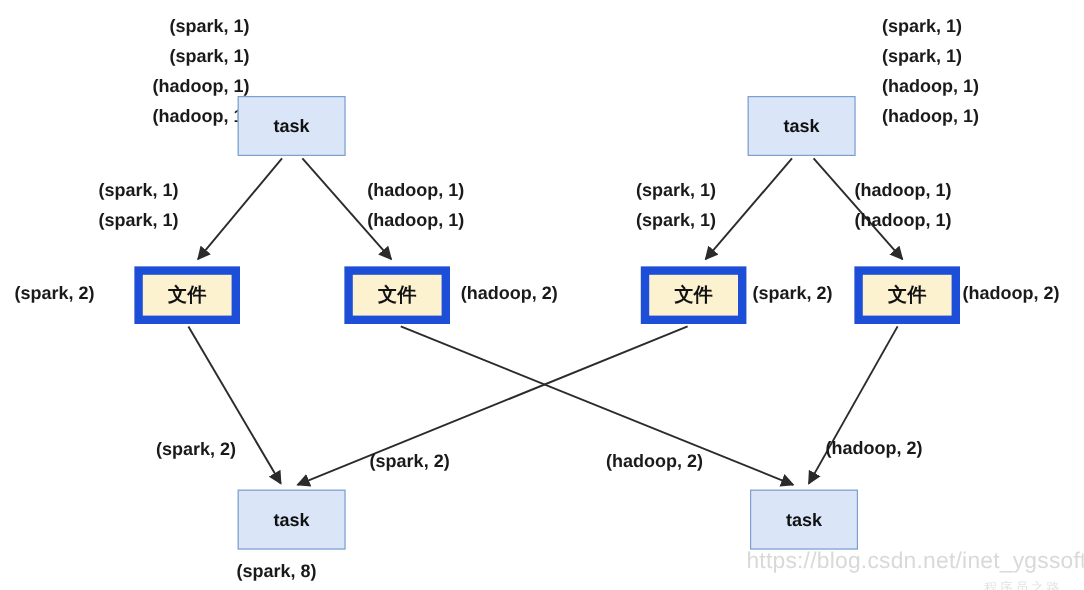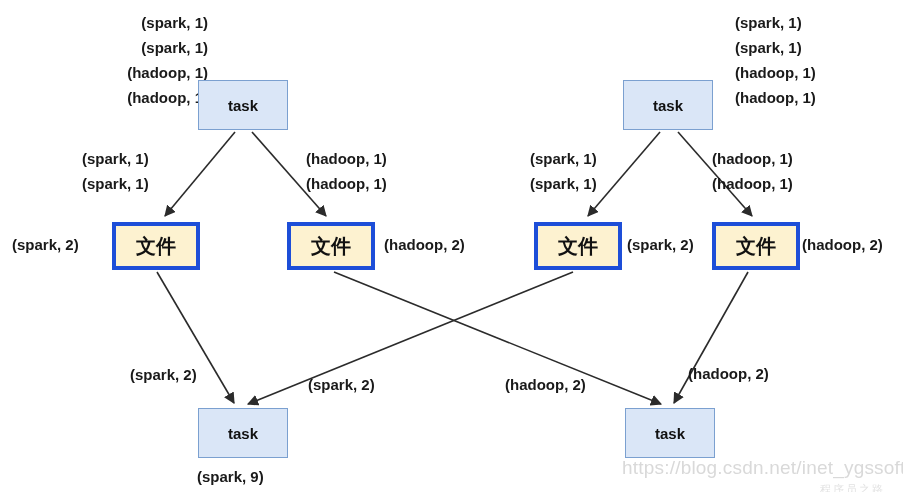--- a/index.html
+++ b/index.html
@@ -14,22 +14,22 @@
     position:absolute;
     display:flex;align-items:center;justify-content:center;
     font-weight:bold;font-size:15px;color:#111111;
     box-sizing:border-box;
     text-align:right;
   }
   .node.task{
     background:#dae6f7;border:1px solid #7ba0d0;
   }
   .node.file{
-    background:#fdf2d0;border:4px solid #1d4ed8;
-    font-size:20px;
+    background:#fdf2d0;border:7px solid #1d4ed8;
+    font-size:16px;
   }
 
   .lbl{
     position:absolute;
     font-size:15px;font-weight:bold;color:#1a1a1a;
     white-space:nowrap;line-height:22px;
   }
   .lbl.stack{line-height:25px;}
   .lbl.right{text-align:right;}
 
@@ -130,18 +130,18 @@
   <div class="lbl" style="left:505px;top:374px;">(hadoop, 2)</div>
   <div class="lbl" style="left:688px;top:363px;">(hadoop, 2)</div>
 
   <div class="node task" style="left:198px;top:408px;width:90px;height:50px;">
     <span>task</span>
   </div>
   <div class="node task" style="left:625px;top:408px;width:90px;height:50px;">
     <span>task</span>
   </div>
 
-  <div class="lbl" style="left:197px;top:466px;">(spark, 9)</div>
+  <div class="lbl" style="left:197px;top:466px;">(spark, 8)</div>
 
   <div class="watermark" style="left:622px;top:457px;">https://blog.csdn.net/inet_ygssoftware</div>
   <div class="watermark small" style="left:820px;top:482px;">程序员之路</div>
 
 </div>
 
 </body></html>

